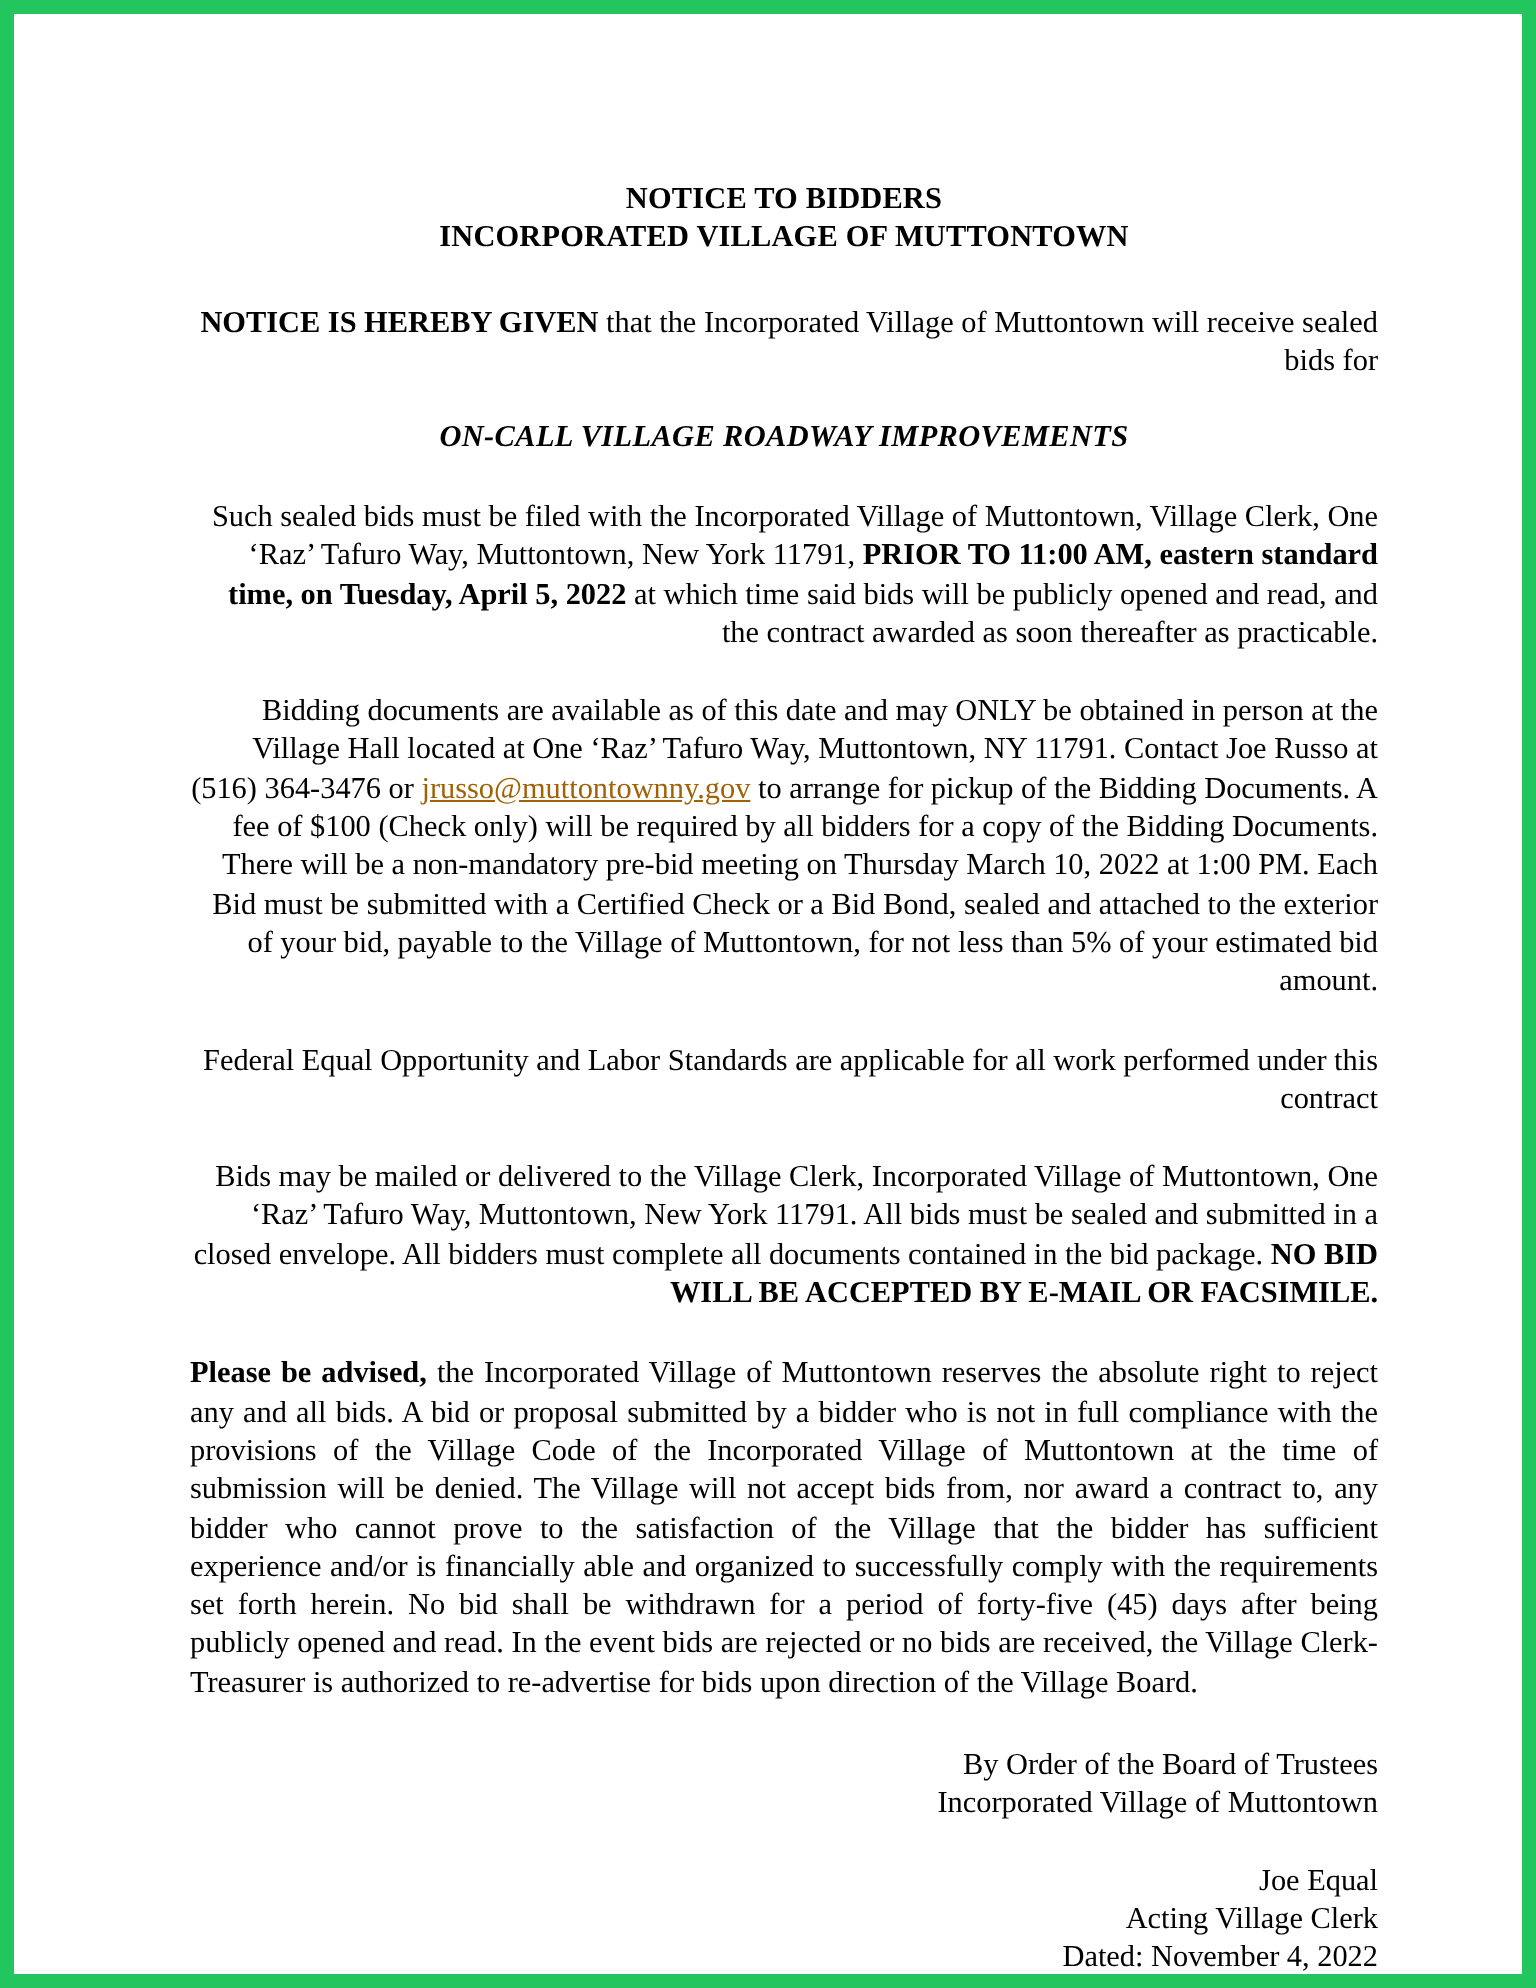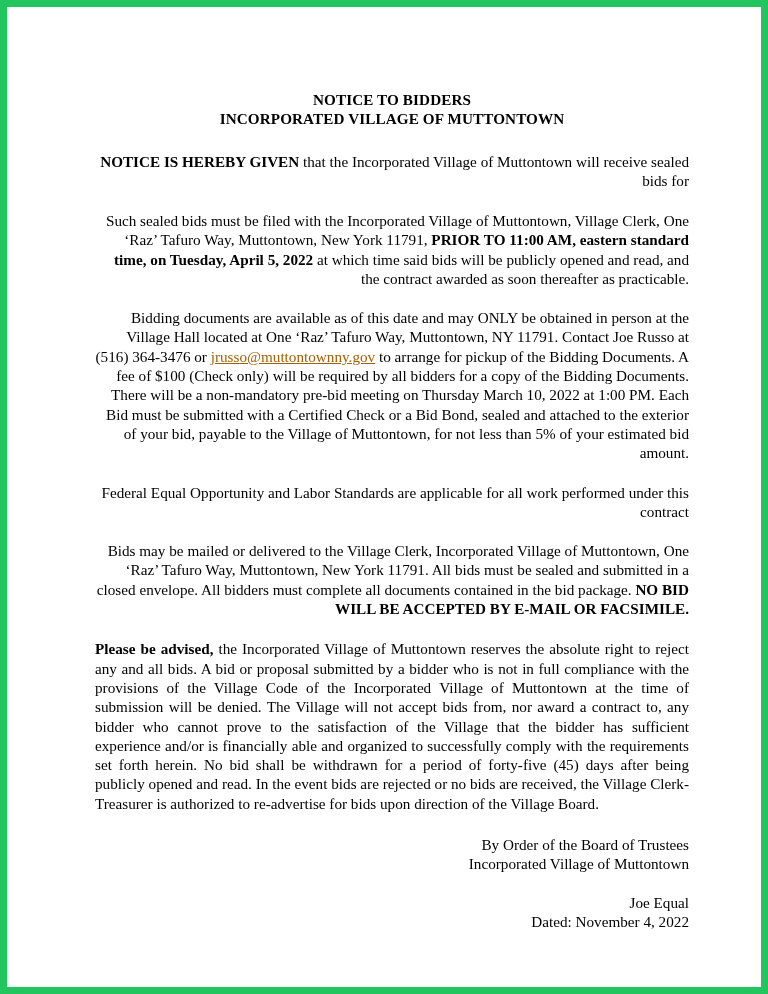--- a/index.html
+++ b/index.html
@@ -94,33 +94,35 @@
 
   <div class="doc-body">
 
     <div class="title-block">
       <span class="title-line">NOTICE TO BIDDERS</span>
       <span class="title-line">INCORPORATED VILLAGE OF MUTTONTOWN</span>
     </div>
 
     <p class="lead"><b>NOTICE IS HEREBY GIVEN</b><span> that the Incorporated Village of Muttontown will receive sealed bids for</span></p>
 
+    <div class="project-title">ON-CALL VILLAGE ROADWAY IMPROVEMENTS</div>
 
     <p class="para gap-1"><span>Such sealed bids must be filed with the Incorporated Village of Muttontown, Village Clerk, One ‘Raz’ Tafuro Way, Muttontown, New York 11791, </span><b>PRIOR TO 11:00 AM, eastern standard time, on Tuesday, April 5, 2022</b><span> at which time said bids will be publicly opened and read, and the contract awarded as soon thereafter as practicable.</span></p>
 
     <p class="para gap-2"><span>Bidding documents are available as of this date and may ONLY be obtained in person at the Village Hall located at One ‘Raz’ Tafuro Way, Muttontown, NY 11791. Contact Joe Russo at (516) 364-3476 or </span><a class="maillink" href="#">jrusso@muttontownny.gov</a><span> to arrange for pickup of the Bidding Documents. A fee of $100 (Check only) will be required by all bidders for a copy of the Bidding Documents. There will be a non-mandatory pre-bid meeting on Thursday March 10, 2022 at 1:00 PM. Each Bid must be submitted with a Certified Check or a Bid Bond, sealed and attached to the exterior of your bid, payable to the Village of Muttontown, for not less than 5% of your estimated bid amount.</span></p>
 
     <p class="para gap-3">Federal Equal Opportunity and Labor Standards are applicable for all work performed under this contract</p>
 
     <p class="para gap-4"><span>Bids may be mailed or delivered to the Village Clerk, Incorporated Village of Muttontown, One ‘Raz’ Tafuro Way, Muttontown, New York 11791. All bids must be sealed and submitted in a closed envelope. All bidders must complete all documents contained in the bid package. </span><b>NO BID WILL BE ACCEPTED BY E-MAIL OR FACSIMILE.</b></p>
 
     <p class="para justified gap-5"><b>Please be advised,</b><span> the Incorporated Village of Muttontown reserves the absolute right to reject any and all bids. A bid or proposal submitted by a bidder who is not in full compliance with the provisions of the Village Code of the Incorporated Village of Muttontown at the time of submission will be denied. The Village will not accept bids from, nor award a contract to, any bidder who cannot prove to the satisfaction of the Village that the bidder has sufficient experience and/or is financially able and organized to successfully comply with the requirements set forth herein. No bid shall be withdrawn for a period of forty-five (45) days after being publicly opened and read.  In the event bids are rejected or no bids are received, the Village Clerk-Treasurer is authorized to re-advertise for bids upon direction of the Village Board.</span></p>
 
     <div class="sig-block gap-6">
       <span class="sig-line">By Order of the Board of Trustees</span>
       <span class="sig-line">Incorporated Village of Muttontown</span>
       <div class="sig-spacer"></div>
       <span class="sig-line">Joe Equal</span>
+      <span class="sig-line">Acting Village Clerk</span>
       <span class="sig-line">Dated: November 4, 2022</span>
     </div>
 
   </div>
 </div>
 
 </body></html>

